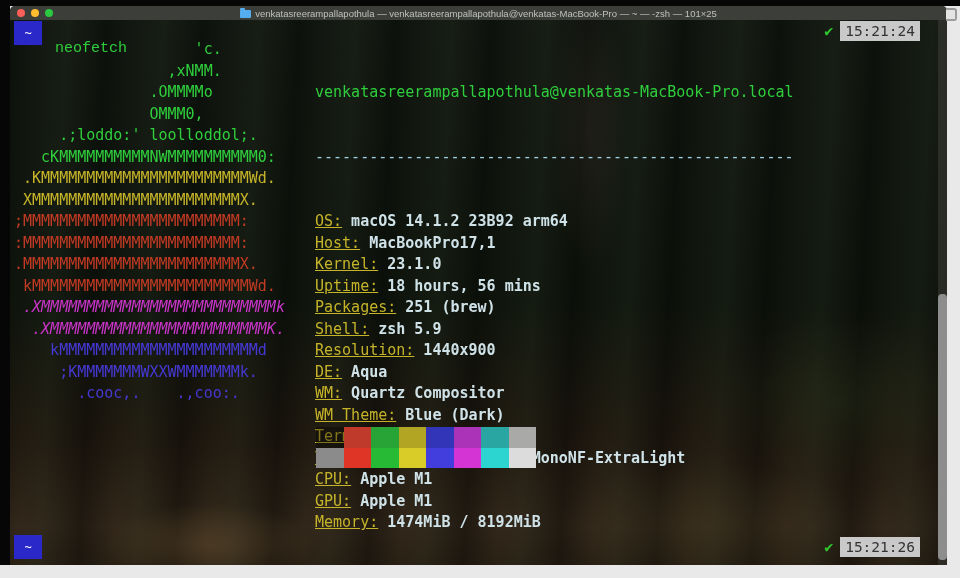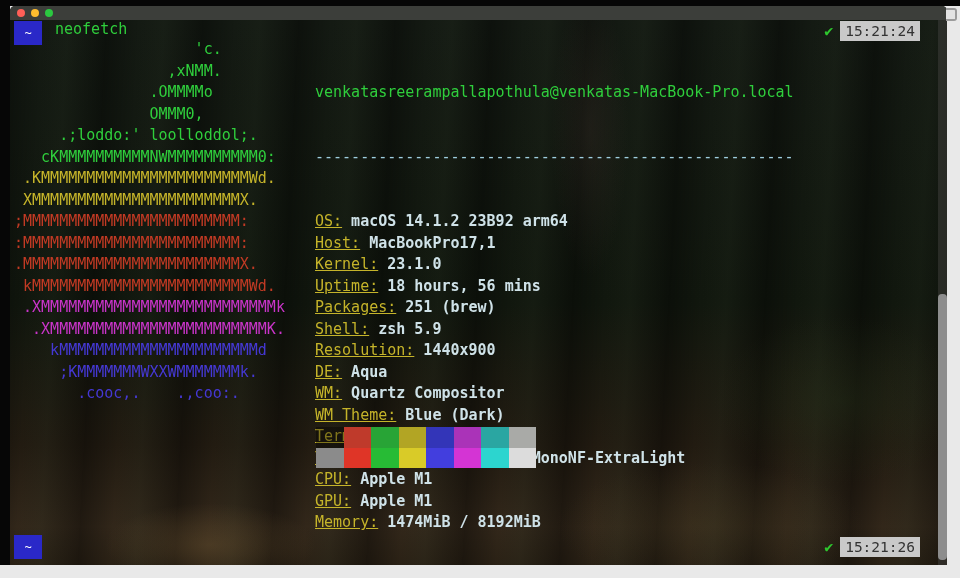--- a/index.html
+++ b/index.html
@@ -34,31 +34,31 @@
       linear-gradient(180deg, #141a13 0%, #11170e 52%, #221b11 78%, #32271a 93%, #2a2115 100%);
     font-size:15px; color:var(--fg); }
 
   .scroll-track { position:absolute; right:0; top:0; bottom:0; width:9px; background:rgba(62,62,58,0.55); }
   .scroll-thumb { position:absolute; right:0; top:274px; width:9px; height:266px; background:#8d8d8d; border-radius:4px; }
 
   .badge { position:absolute; left:4px; width:28px; height:24px; background:#2a28c8;
            color:#ffffff; font-size:12px; display:flex; align-items:center; justify-content:center; }
   .badge.top { top:1px; } .badge.bottom { bottom:6px; }
 
-  .command { position:absolute; left:45px; top:0; color:var(--green); }
+  .command { position:absolute; left:45px; top:20px; color:var(--green);font-family:Liberation Mono, monospace; }
 
   .statusrow { position:absolute; right:27px; display:flex; align-items:center; gap:7px; }
   .statusrow.top { top:1px; } .statusrow.bottom { bottom:8px; }
   .check { color:#2ec72e; font-size:15px; font-weight:bold; }
   .timebox { background:#c9c9c9; color:#333333; font-size:14.5px; height:20px; line-height:20px; padding:0 5px; }
 
   pre.ascii { position:absolute; left:4px; top:19px; line-height:21.5px; }
   pre.ascii div { height:21.5px; }
   .c-green { color:var(--green); } .c-yellow { color:var(--yellow); } .c-red { color:var(--red); }
-  .c-magenta { color:var(--magenta); } .c-blue { color:var(--blue); }
+  .c-magenta { color:var(--magenta);font-style:italic; } .c-blue { color:var(--blue); }
 
   .info { position:absolute; left:305px; top:19px; line-height:21.5px; white-space:pre; }
   .info div { height:21.5px; }
   .info .header { color:var(--green); }
   .info .sep { color:var(--dash); }
   .info .label { color:var(--yellow);text-decoration:underline; }
   .info .value { color:var(--fg);font-weight:bold; }
 
   .blocks { position:absolute; left:306px; top:407px; }
   .blockrow { display:flex; }
@@ -72,20 +72,24 @@
 
 <div class="edge-top"></div>
 <div class="edge-left"></div>
 
 <div class="window">
   <div class="titlebar">
     <div class="lights">
       <div class="light red"></div>
       <div class="light yellow"></div>
       <div class="light green"></div>
+    </div>
+    <div class="titletext">
+      <span class="foldericon"></span>
+      <span>venkatasreerampallapothula — venkatasreerampallapothula@venkatas-MacBook-Pro — ~ — -zsh — 101×25</span>
     </div>
   </div>
 
   <div class="content">
 
     <div class="badge top">
       <span>~</span>
     </div>
     <div class="command">neofetch</div>
     <div class="statusrow top">

